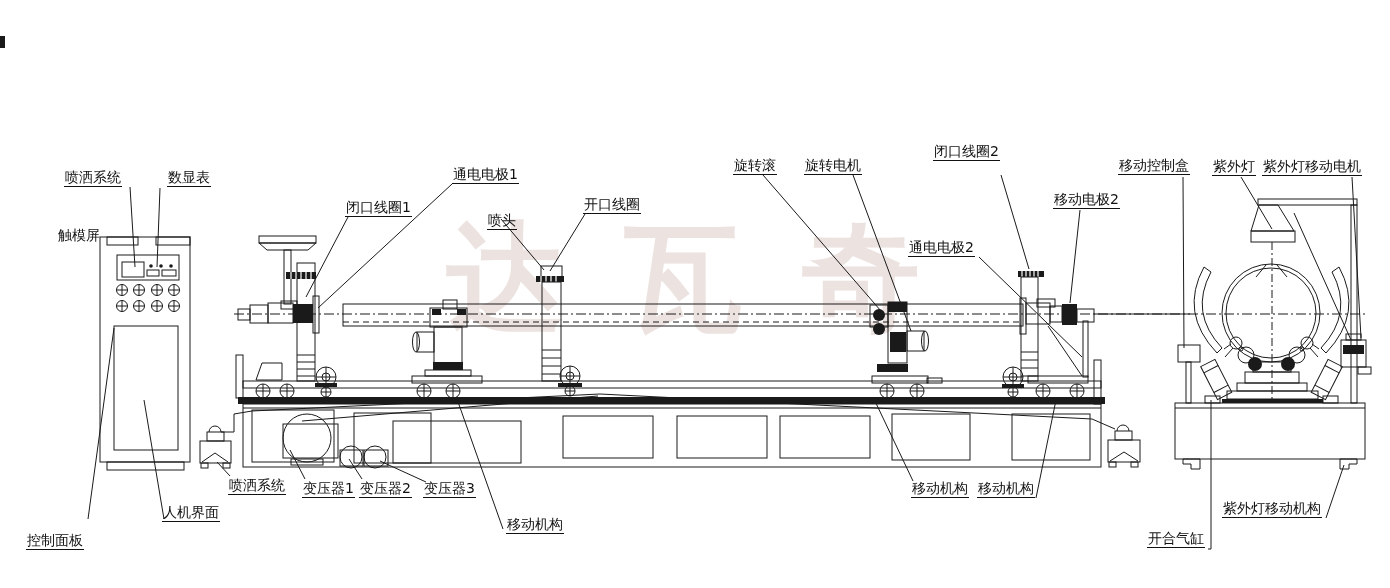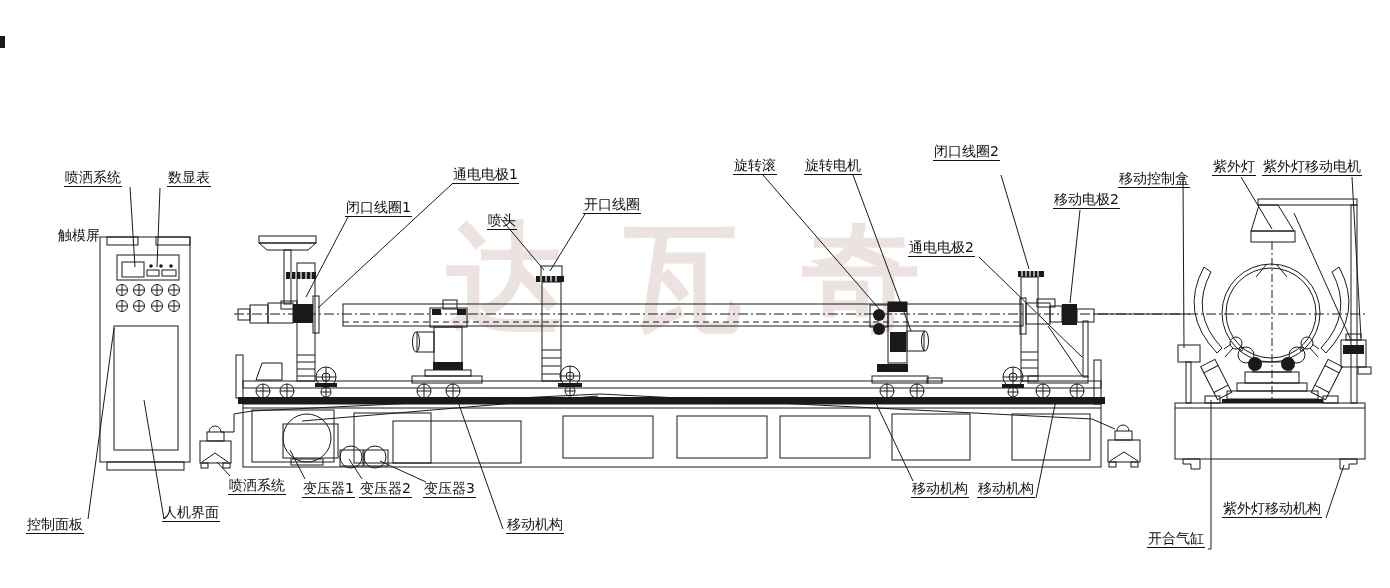--- a/index.html
+++ b/index.html
@@ -351,37 +351,37 @@
       <line x1="913" y1="481" x2="874" y2="399"></line>
       <line x1="1036" y1="498" x2="1056" y2="400"></line>
       <line x1="1326" y1="518" x2="1344" y2="465"></line>
       <polyline points="1208,549 1211,549 1211,400"></polyline>
     </g>
   </svg>
 
   <div class="lbl" style="left:64px;top:169px">喷洒系统</div>
   <div class="lbl nounder" style="left:57px;top:189px">触模屏</div>
   <div class="lbl" style="left:167px;top:169px">数显表</div>
-  <div class="lbl" style="left:26px;top:516px">控制面板</div>
+  <div class="lbl" style="left:26px;top:532px">控制面板</div>
   <div class="lbl" style="left:162px;top:504px">人机界面</div>
   <div class="lbl" style="left:228px;top:477px">喷洒系统</div>
   <div class="lbl" style="left:302px;top:480px">变压器1</div>
   <div class="lbl" style="left:359px;top:480px">变压器2</div>
   <div class="lbl" style="left:423px;top:480px">变压器3</div>
   <div class="lbl" style="left:506px;top:516px">移动机构</div>
   <div class="lbl" style="left:452px;top:166px">通电电极1</div>
   <div class="lbl" style="left:345px;top:199px">闭口线圈1</div>
   <div class="lbl" style="left:487px;top:212px">喷头</div>
   <div class="lbl" style="left:583px;top:196px">开口线圈</div>
   <div class="lbl" style="left:733px;top:157px">旋转滚</div>
   <div class="lbl" style="left:804px;top:157px">旋转电机</div>
   <div class="lbl" style="left:933px;top:143px">闭口线圈2</div>
   <div class="lbl" style="left:908px;top:239px">通电电极2</div>
   <div class="lbl" style="left:1053px;top:191px">移动电极2</div>
   <div class="lbl" style="left:911px;top:480px">移动机构</div>
   <div class="lbl" style="left:977px;top:480px">移动机构</div>
-  <div class="lbl" style="left:1118px;top:170px">移动控制盒</div>
+  <div class="lbl" style="left:1118px;top:157px">移动控制盒</div>
   <div class="lbl" style="left:1212px;top:158px">紫外灯</div>
   <div class="lbl" style="left:1262px;top:158px">紫外灯移动电机</div>
   <div class="lbl" style="left:1222px;top:500px">紫外灯移动机构</div>
   <div class="lbl" style="left:1147px;top:530px">开合气缸</div>
 
 </div>
 
 </body></html>

